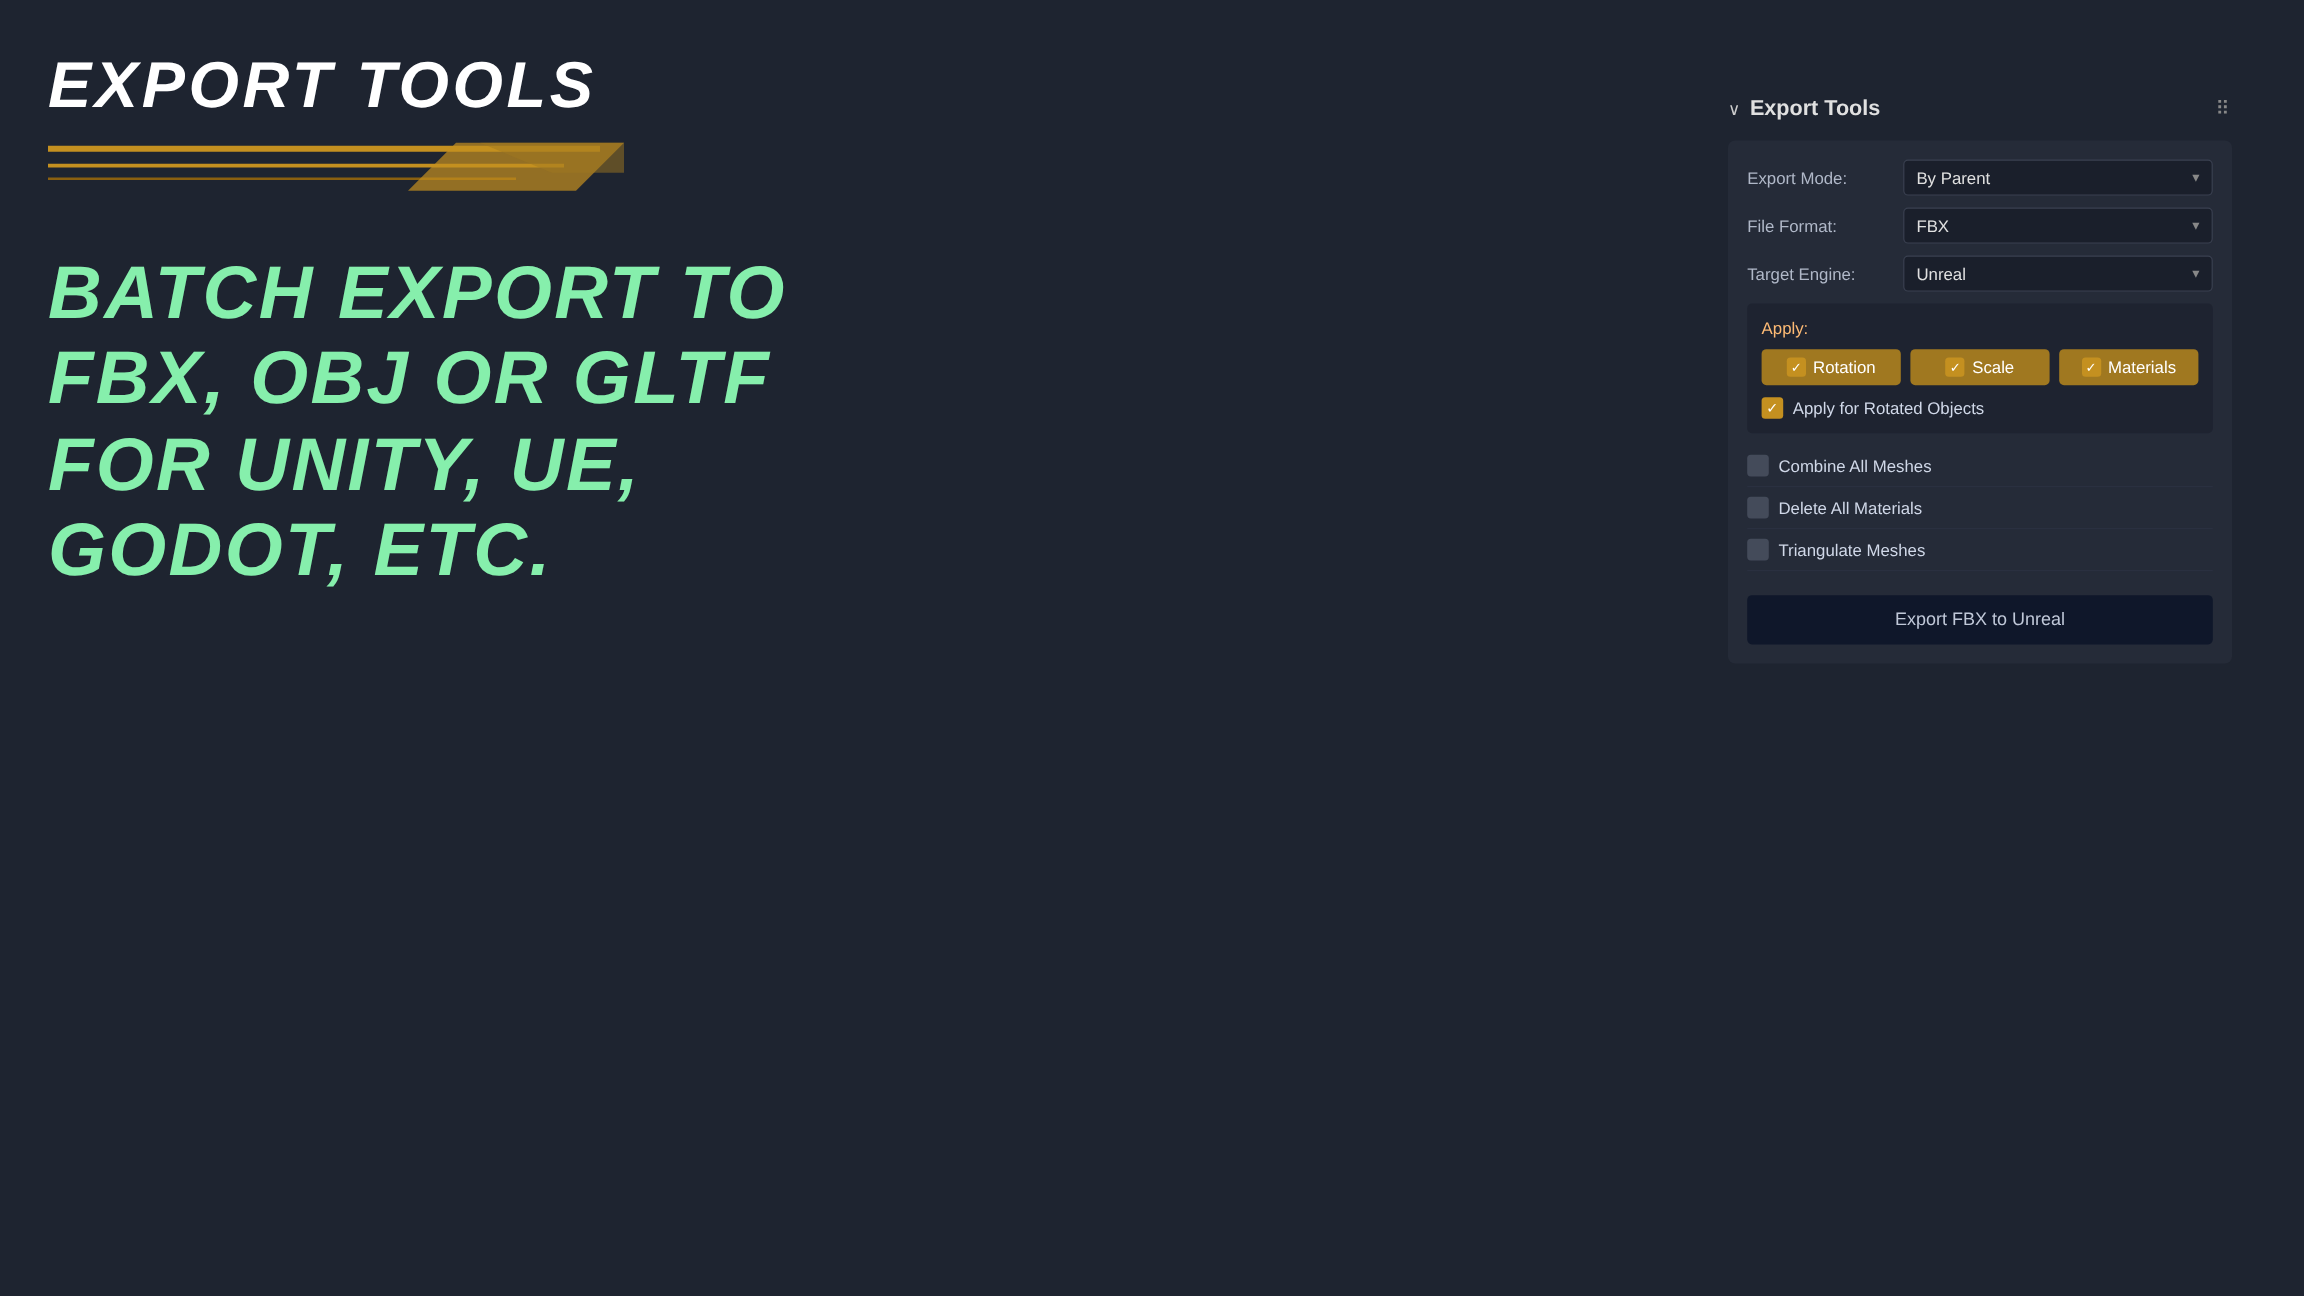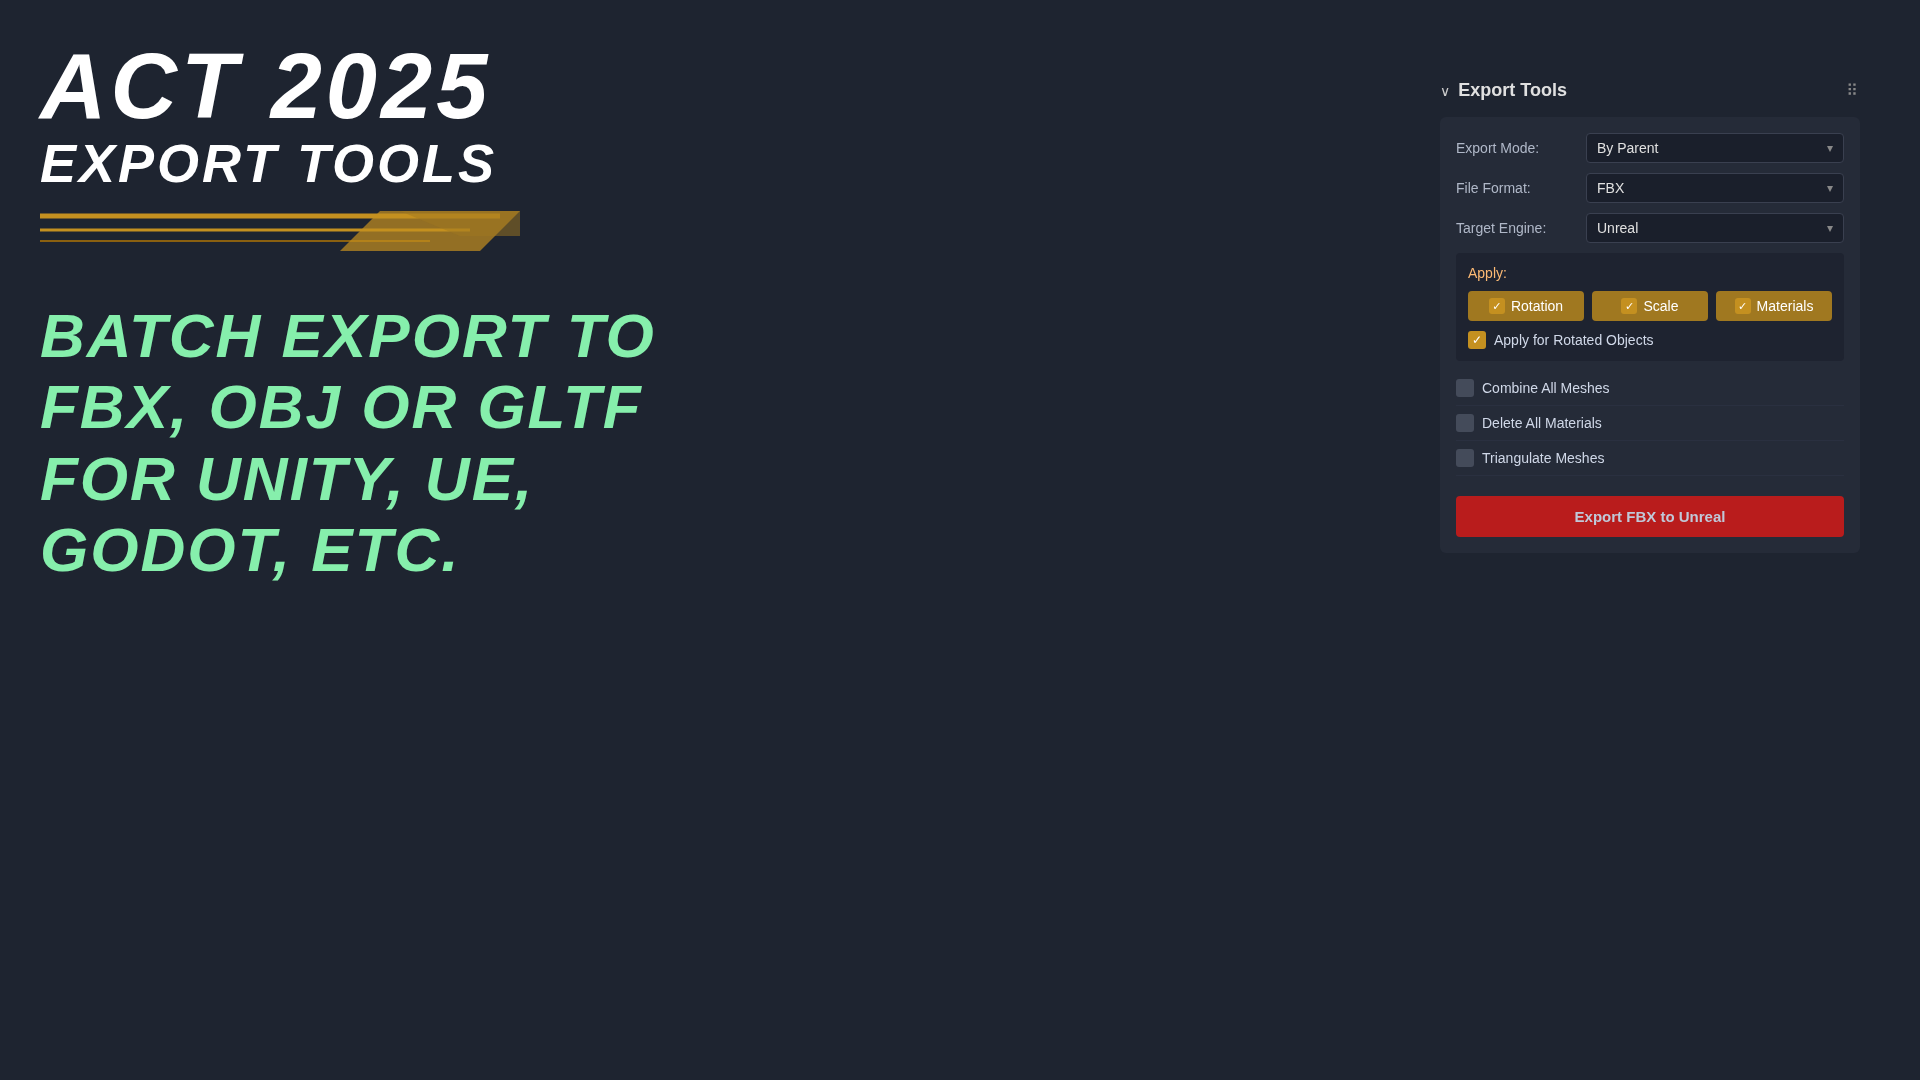--- a/index.html
+++ b/index.html
@@ -272,37 +272,36 @@
       flex-shrink: 0;
     }
 
     .section-label {
       color: #d0d8e8;
       font-size: 14px;
     }
 
     .export-btn {
       width: 100%;
-      background-color: #b91c1c;
+      background-color: #0f172a;
       border: none;
       border-radius: 4px;
       padding: 12px;
       color: #c0c8d8;
       font-size: 15px;
-      font-weight: 700;
+      font-weight: 400;
       cursor: pointer;
       margin-top: 8px;
       text-align: center;
     }
   </style>
 </head>
 <body>
 
 <div class="left-panel">
-  <div class="logo-title">ACT 2025</div>
   <div class="logo-subtitle">EXPORT TOOLS</div>
 
   <div class="divider-lines">
     <svg viewBox="0 0 480 60" xmlns="http://www.w3.org/2000/svg">
 
       <line x1="0" y1="10" x2="460" y2="10" stroke="#c49020" stroke-width="5"></line>
       <line x1="0" y1="24" x2="430" y2="24" stroke="#c49020" stroke-width="3"></line>
       <line x1="0" y1="35" x2="390" y2="35" stroke="#8a6010" stroke-width="2"></line>
 
       <polygon points="340,5 480,5 440,45 300,45" fill="#c49020" opacity="0.7"></polygon>

